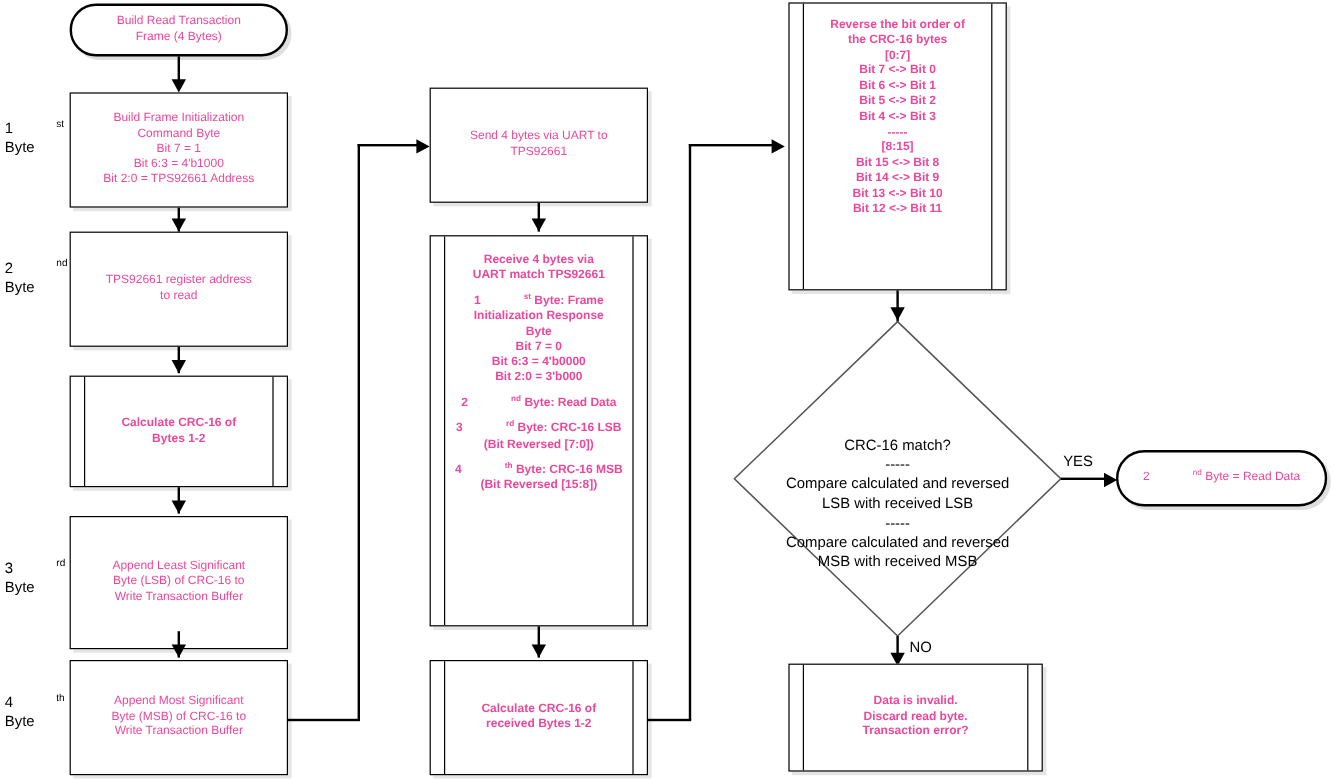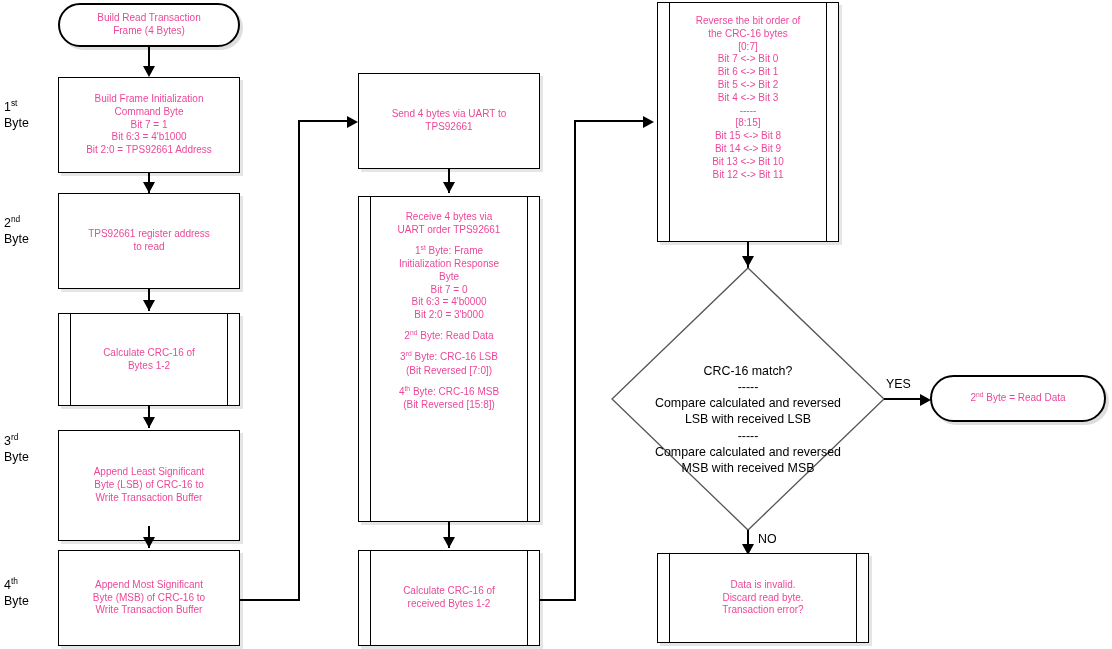--- a/index.html
+++ b/index.html
@@ -38,20 +38,21 @@
   }
   .terminator{
     border:2px solid #000;
     border-radius:26px;
     box-shadow:3px 3px 0 rgba(0,0,0,0.13);
   }
   
   .subroutine{
     border:1.6px solid #000;
     box-shadow:3px 3px 0 rgba(0,0,0,0.10);
+    font-weight:bold;
   }
   .subroutine .bar{
     position:absolute;
     top:0;
     bottom:0;
     width:0;
     border-left:1.4px solid #000;
   }
   .subroutine .bar.left{left:11px;}
   .subroutine .bar.right{right:11px;}
@@ -96,38 +97,38 @@
     border-top:6.5px solid transparent;
     border-bottom:6.5px solid transparent;
     border-left:11px solid #000;
   }
   .edgelabel{
     position:absolute;
     font-size:12.4px;
     color:#000;
     white-space:nowrap;
   }
-  sup{font-size:0.68em;vertical-align:super;}
+  sup{font-size:0.68em;vertical-align:super;margin-left:36px;}
   .ln{display:block;}
   .sp{display:block;height:0.72em;}
 </style>
 </head>
 <body>
 
 <div id="canvas">
 
   <div class="bytelabel" style="left:4px; top:98px;">
     <span class="ln"><span>1</span><sup>st</sup></span>
     <span class="ln">Byte</span>
   </div>
   <div class="bytelabel" style="left:4px; top:214px;">
     <span class="ln"><span>2</span><sup>nd</sup></span>
     <span class="ln">Byte</span>
   </div>
-  <div class="bytelabel" style="left:4px; top:432px;">
+  <div class="bytelabel" style="left:4px; top:464px;">
     <span class="ln"><span>3</span><sup>rd</sup></span>
     <span class="ln">Byte</span>
   </div>
   <div class="bytelabel" style="left:4px; top:576px;">
     <span class="ln"><span>4</span><sup>th</sup></span>
     <span class="ln">Byte</span>
   </div>
 
   <div class="node terminator" style="left:58px; top:3px; width:182px; height:44px;">
     <div class="txt">
@@ -207,21 +208,21 @@
 
   <div class="conn v" style="left:447.8px; top:169px; height:24px;"></div>
 
   <div class="arrow down" style="left:442.5px; top:182px;"></div>
 
   <div class="node subroutine" style="left:358px; top:196px; width:182px; height:326px; align-items:flex-start;">
     <span class="bar left"></span>
     <span class="bar right"></span>
     <div class="txt" style="padding-top:14px;">
       <span class="ln">Receive 4 bytes via</span>
-      <span class="ln">UART order TPS92661</span>
+      <span class="ln">UART match TPS92661</span>
       <span class="sp"></span>
       <span class="ln"><span>1</span><sup>st</sup> Byte: Frame</span>
       <span class="ln">Initialization Response</span>
       <span class="ln">Byte</span>
       <span class="ln">Bit 7 = 0</span>
       <span class="ln">Bit 6:3 = 4'b0000</span>
       <span class="ln">Bit 2:0 = 3'b000</span>
       <span class="sp"></span>
       <span class="ln"><span>2</span><sup>nd</sup> Byte: Read Data</span>
       <span class="sp"></span>

